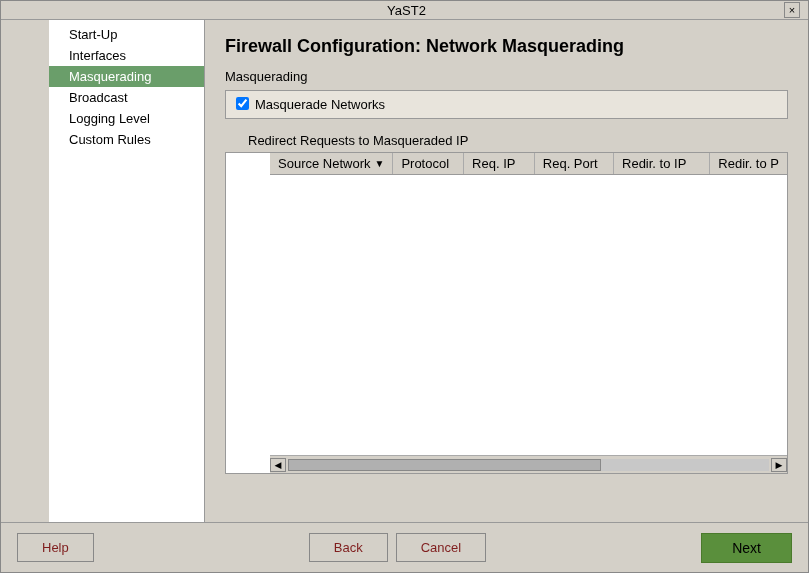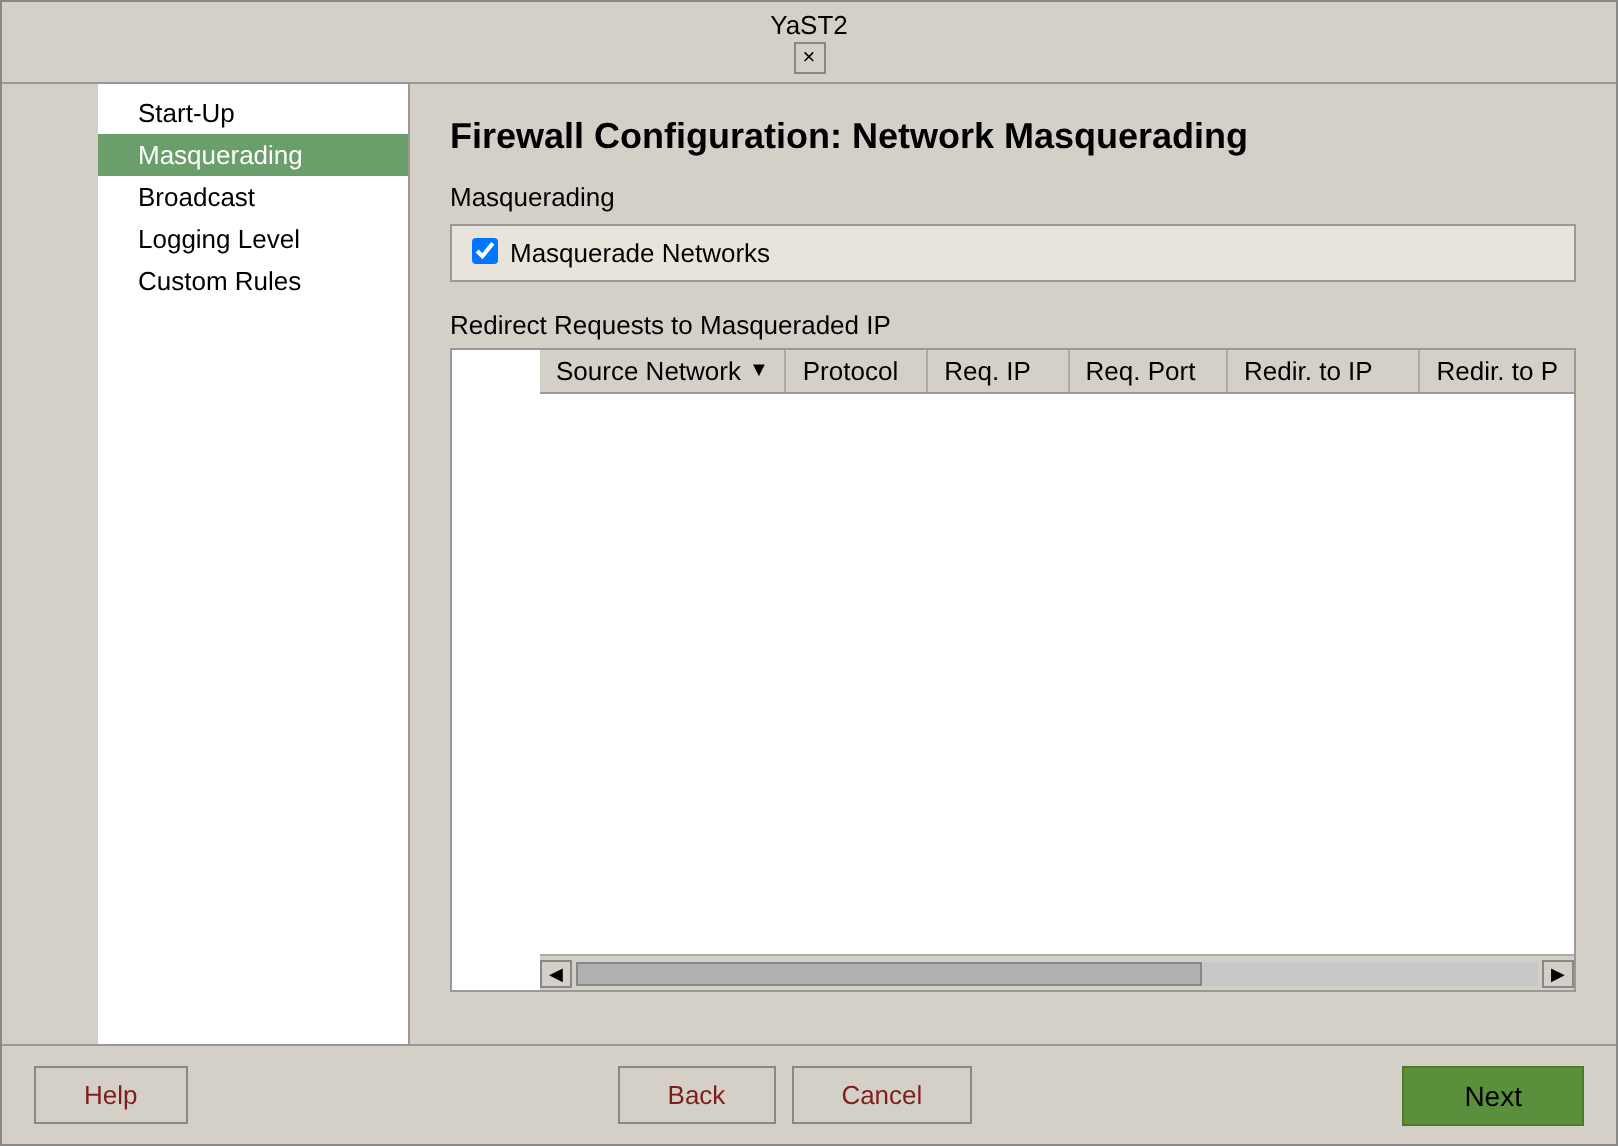--- a/index.html
+++ b/index.html
@@ -22,22 +22,21 @@
       display: flex;
       flex-direction: column;
     }
     .titlebar {
       background: #d4d0c8;
       border-bottom: 1px solid #999;
       padding: 4px 8px;
       display: flex;
       align-items: center;
       justify-content: space-between;
-      height: 41px;
-      flex-direction: column;
+      height: 19px;
     }
     .titlebar-title {
       flex: 1;
       text-align: center;
       font-size: 13px;
       font-weight: normal;
     }
     .titlebar-close {
       width: 16px;
       height: 16px;
@@ -98,20 +97,21 @@
       padding: 6px 10px;
       margin-bottom: 14px;
     }
     .checkbox-row input[type="checkbox"] {
       margin-right: 6px;
     }
     .redirect-label {
       font-size: 13px;
       margin-bottom: 4px;
       color: #000;
+      margin-left: 23px;
     }
     .table-container {
       border: 1px solid #999;
       background: #fff;
       overflow: hidden;
       margin-bottom: 4px;
       padding-left: 44px;
     }
     .table-header {
       display: flex;
@@ -232,20 +232,21 @@
   <div class="titlebar">
     <div style="width:20px;"></div>
     <span class="titlebar-title">YaST2</span>
     <div class="titlebar-close">×</div>
   </div>
 
   <div class="main-content">
 
     <div class="sidebar">
       <div class="sidebar-item">Start-Up</div>
+      <div class="sidebar-item">Interfaces</div>
       <div class="sidebar-item active">Masquerading</div>
       <div class="sidebar-item">Broadcast</div>
       <div class="sidebar-item">Logging Level</div>
       <div class="sidebar-item">Custom Rules</div>
     </div>
 
     <div class="content-area">
       <div class="page-title">Firewall Configuration: Network Masquerading</div>
 
       <div class="section-label">Masquerading</div>

